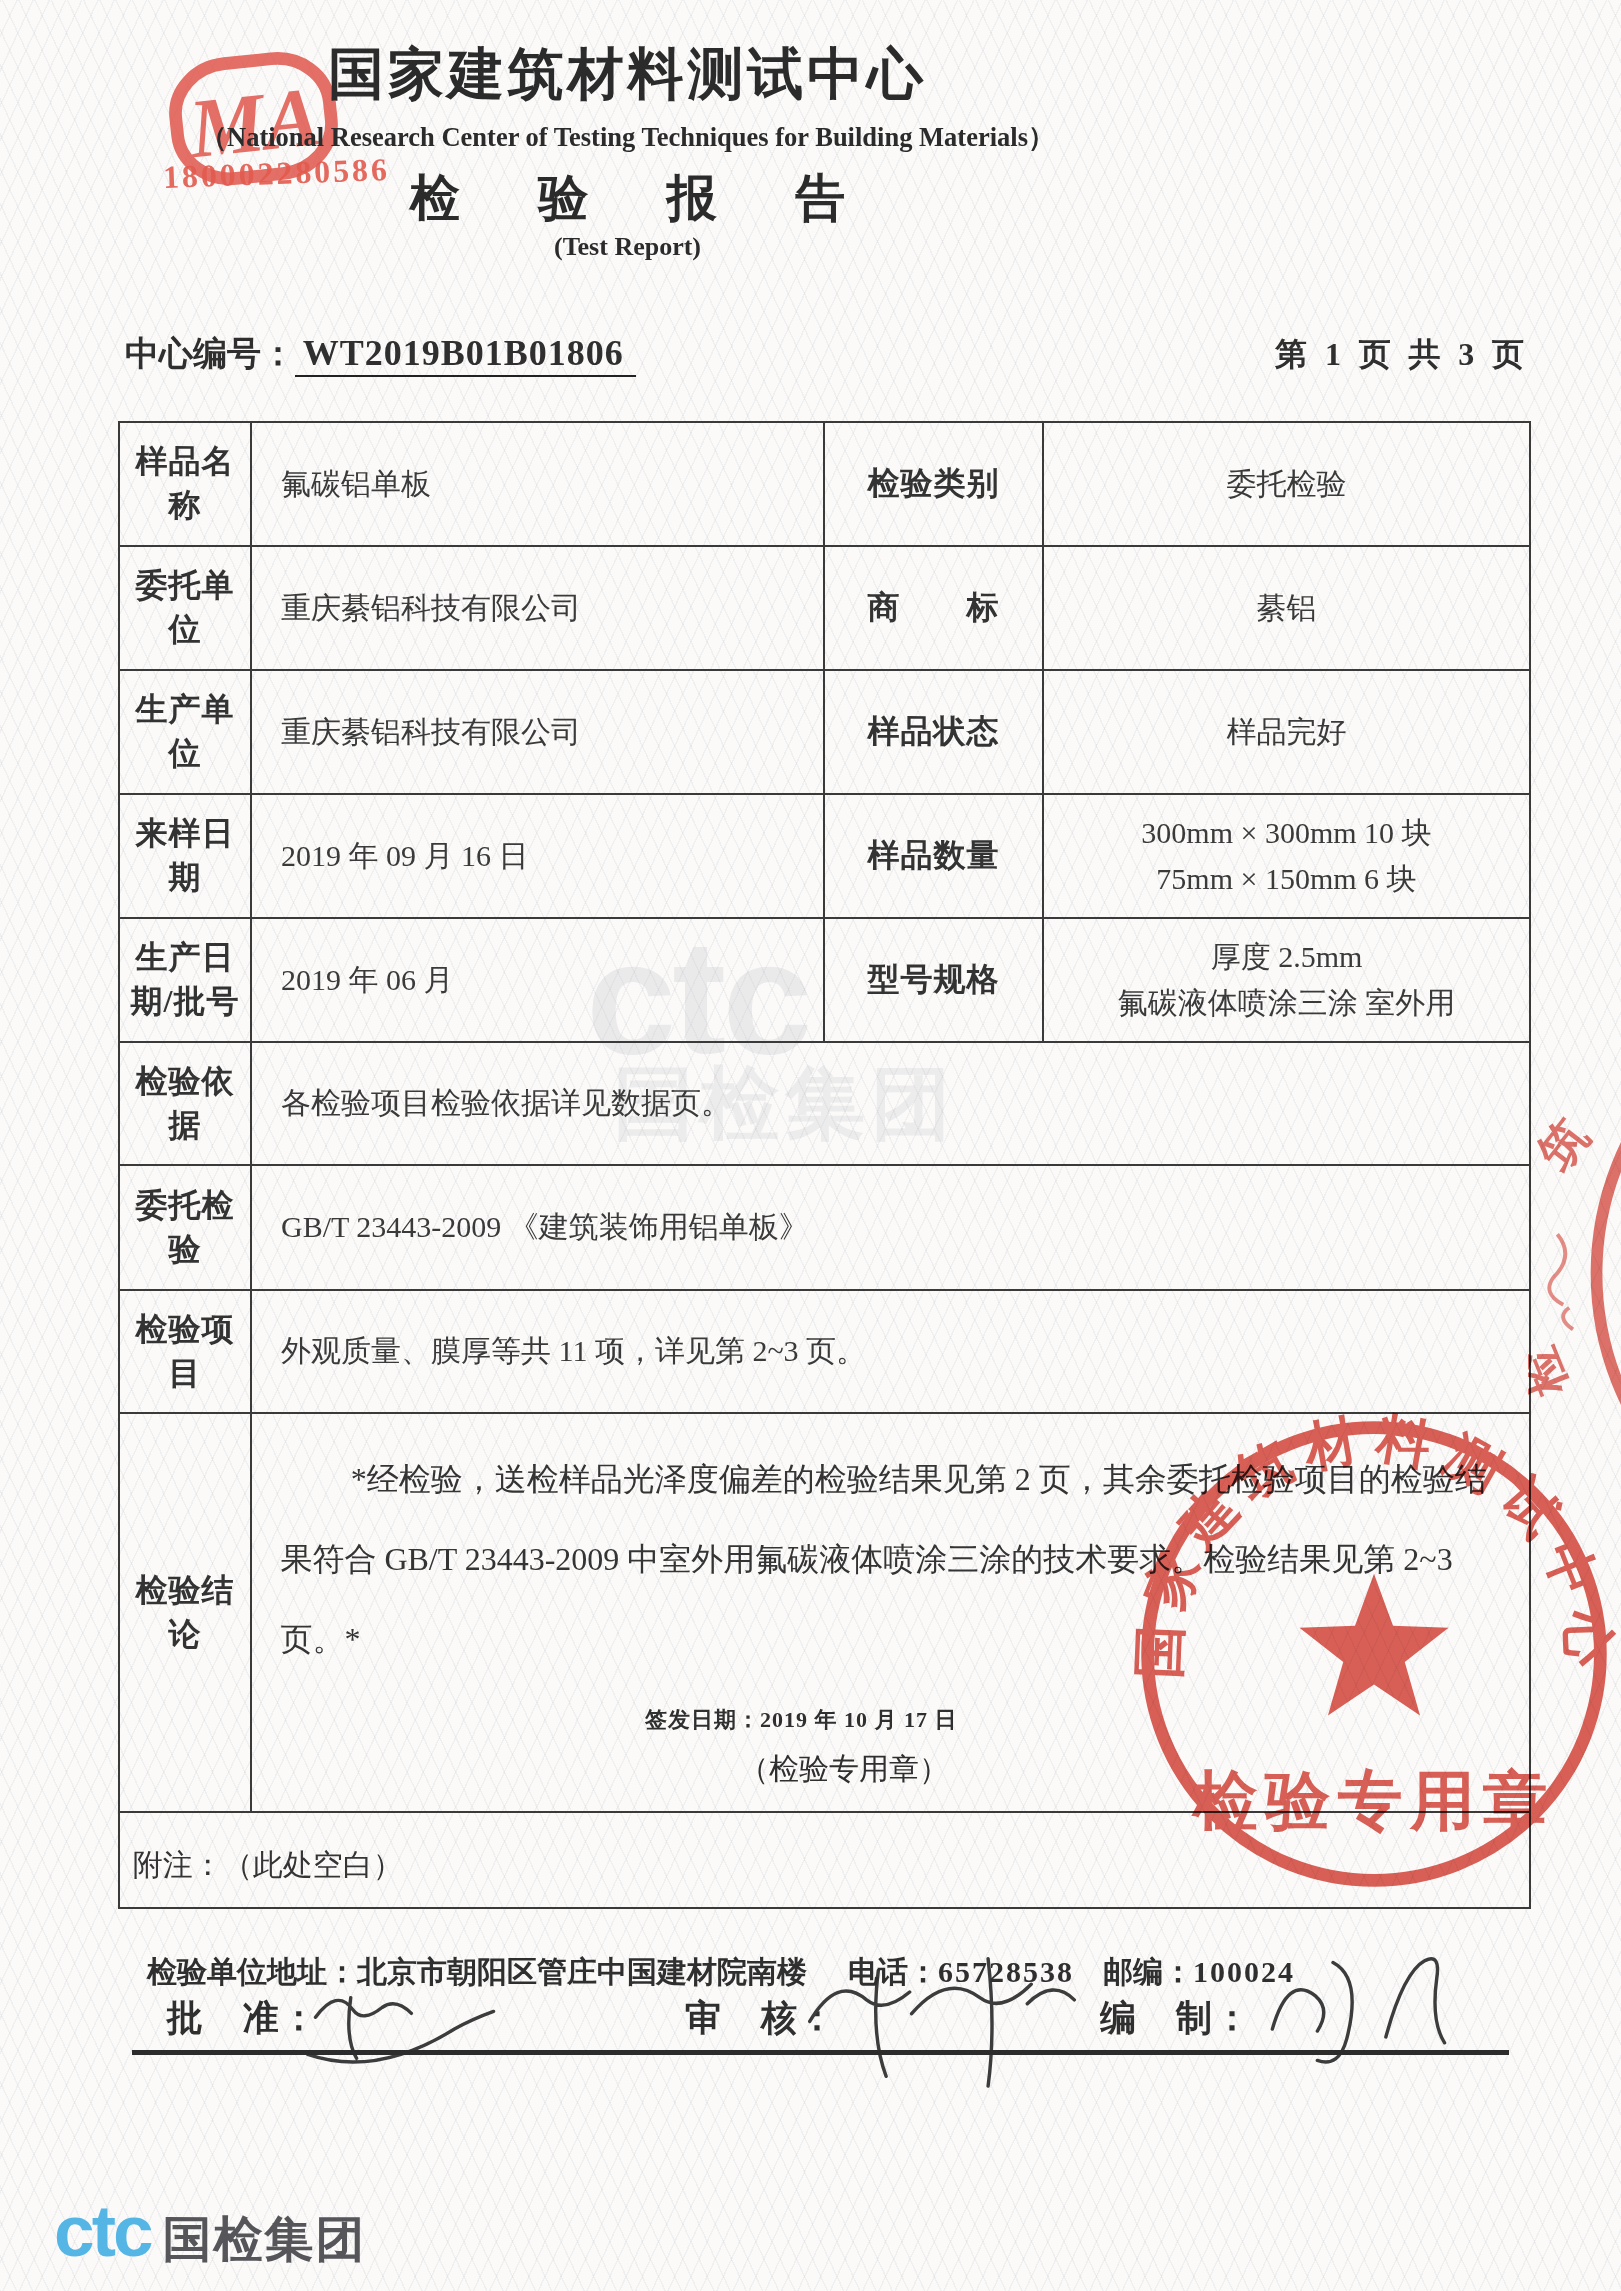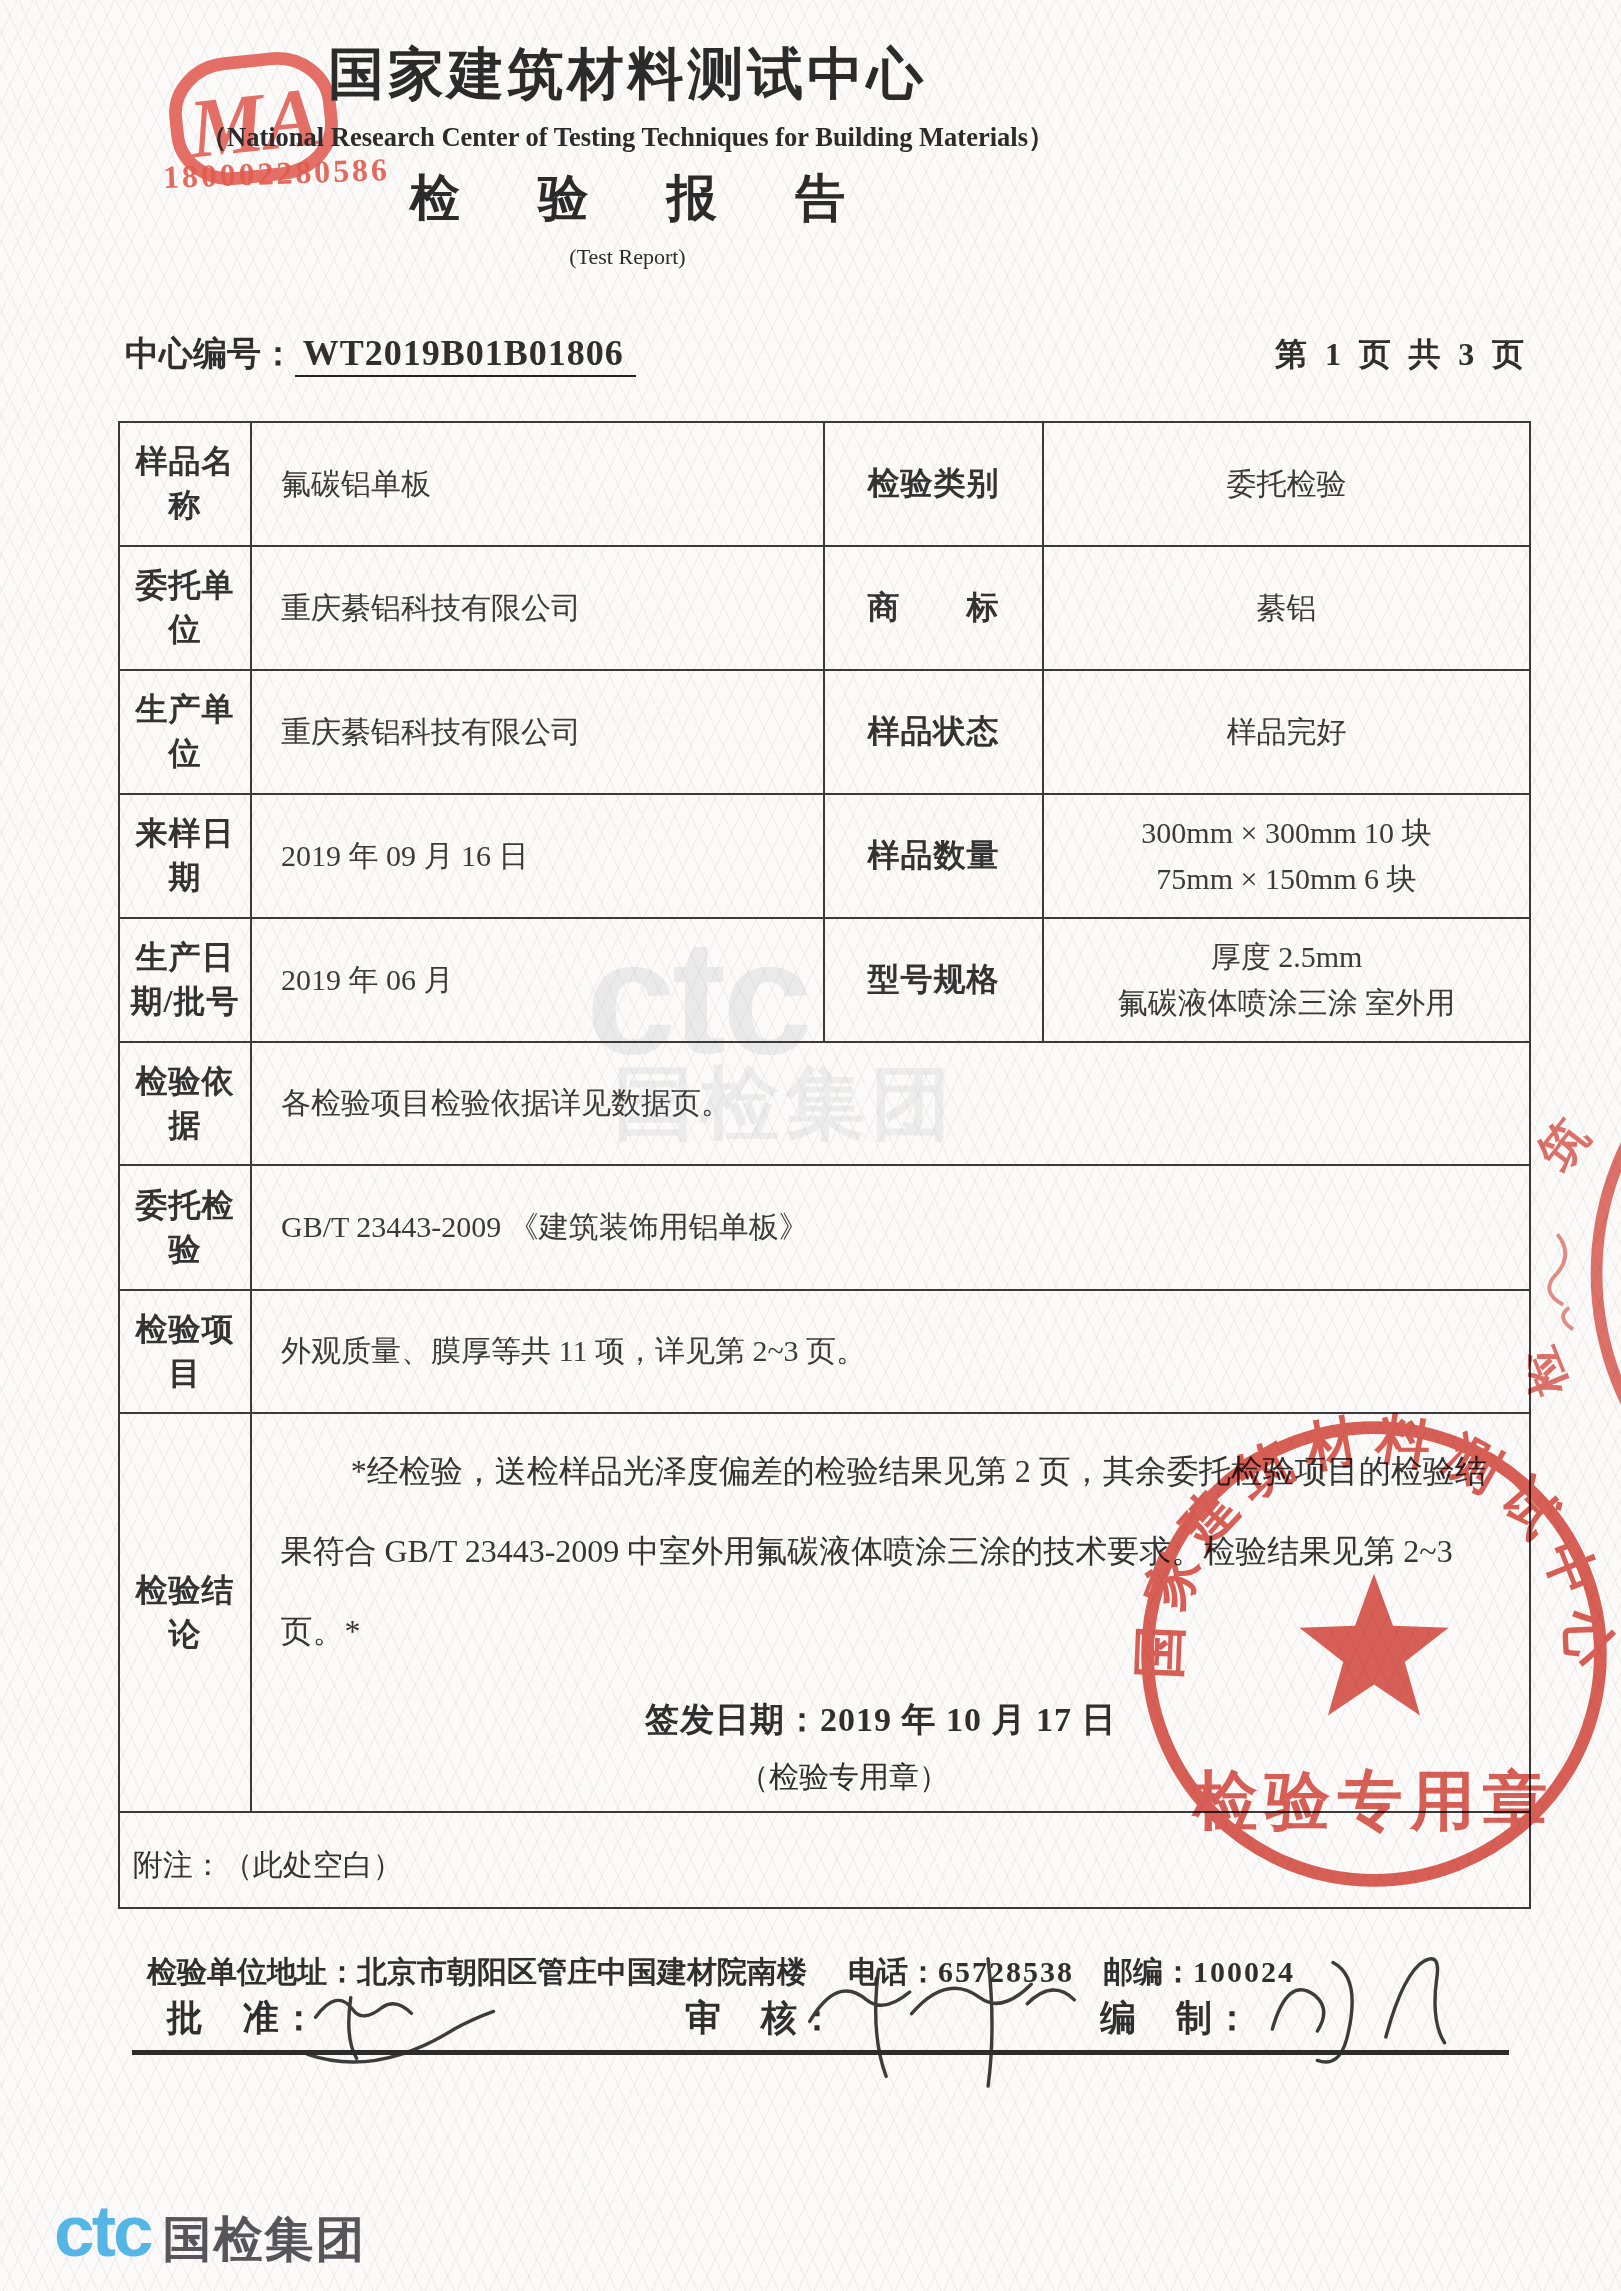--- a/index.html
+++ b/index.html
@@ -16,21 +16,21 @@
     background-color:#fbfaf9;
     background-image:
       repeating-linear-gradient(115deg, rgba(150,150,160,0.10) 0 1.4px, transparent 1.4px 14.7px),
       repeating-linear-gradient(65deg, rgba(150,150,160,0.10) 0 1.4px, transparent 1.4px 14.7px);
   }
   
   .header{position:absolute;left:108px;top:37px;width:1039px;text-align:center;}
   .title-cn{font-size:56px;font-weight:700;letter-spacing:3.9px;color:#2b2b2b;}
   .title-en{font-size:26.5px;font-weight:700;margin-top:5.9px;color:#2b2b2b;}
   .report-cn{font-size:50px;font-weight:700;letter-spacing:33px;margin-top:9.8px;text-indent:33px;color:#2b2b2b;}
-  .report-en{font-size:22px;font-weight:400;margin-top:12px;color:#2b2b2b;}
+  .report-en{font-size:26px;font-weight:700;margin-top:0px;color:#2b2b2b;}
   
   .cma{position:absolute;left:167px;top:49px;transform:rotate(-6deg);opacity:.85;}
   .cma-number{
     position:absolute;left:163px;top:155px;
     font-size:32px;font-weight:700;color:#e25a4e;letter-spacing:2.9px;
     transform:rotate(-2deg);opacity:.9;
   }
   
   .docno-row{position:absolute;left:125px;top:331px;width:1404px;display:flex;justify-content:space-between;align-items:baseline;}
   .docno-label{font-size:34px;font-weight:700;}
@@ -53,21 +53,21 @@
   }
   td.val{font-size:30px;padding-left:29px;color:#3a3a3a;margin-top:24px;}
   td.valc{font-size:30px;text-align:center;color:#3a3a3a;}
   td.valc .l2line{line-height:1.55;}
   .concl-cell{vertical-align:middle;}
   .concl-para{
     font-size:32px;line-height:2.5;text-indent:2.2em;
     padding:13.7px 17.6px 0 27.4px;color:#343434;
   }
   .issue{margin:25.5px 0 9.8px 392px;}
-  .issue-date{font-size:34px;font-weight:600;letter-spacing:1px;}
+  .issue-date{font-size:22px;font-weight:600;letter-spacing:1px;}
   .seal-note{font-size:30px;margin:13.7px 0 0 94px;}
   .note-cell{vertical-align:top;}
   .note-inner{font-size:30px;padding:11.8px 0 0 11.8px;color:#343434;}
   
   .watermark{position:absolute;left:586px;top:916px;opacity:1;pointer-events:none;}
   .wm-ctc{font-size:162px;font-weight:800;color:rgba(140,145,155,0.14);font-family:"Liberation Sans","DejaVu Sans",sans-serif;letter-spacing:-3.9px;line-height:1;}
   .wm-name{font-size:80px;font-weight:700;color:rgba(140,145,155,0.13);margin:-27.4px 0 0 27.4px;letter-spacing:5.9px;}
   
   .round-stamp{position:absolute;left:1129px;top:1409px;mix-blend-mode:multiply;opacity:.9;}
   .edge-stamp{position:absolute;left:1528px;top:1063px;mix-blend-mode:multiply;opacity:.8;}

